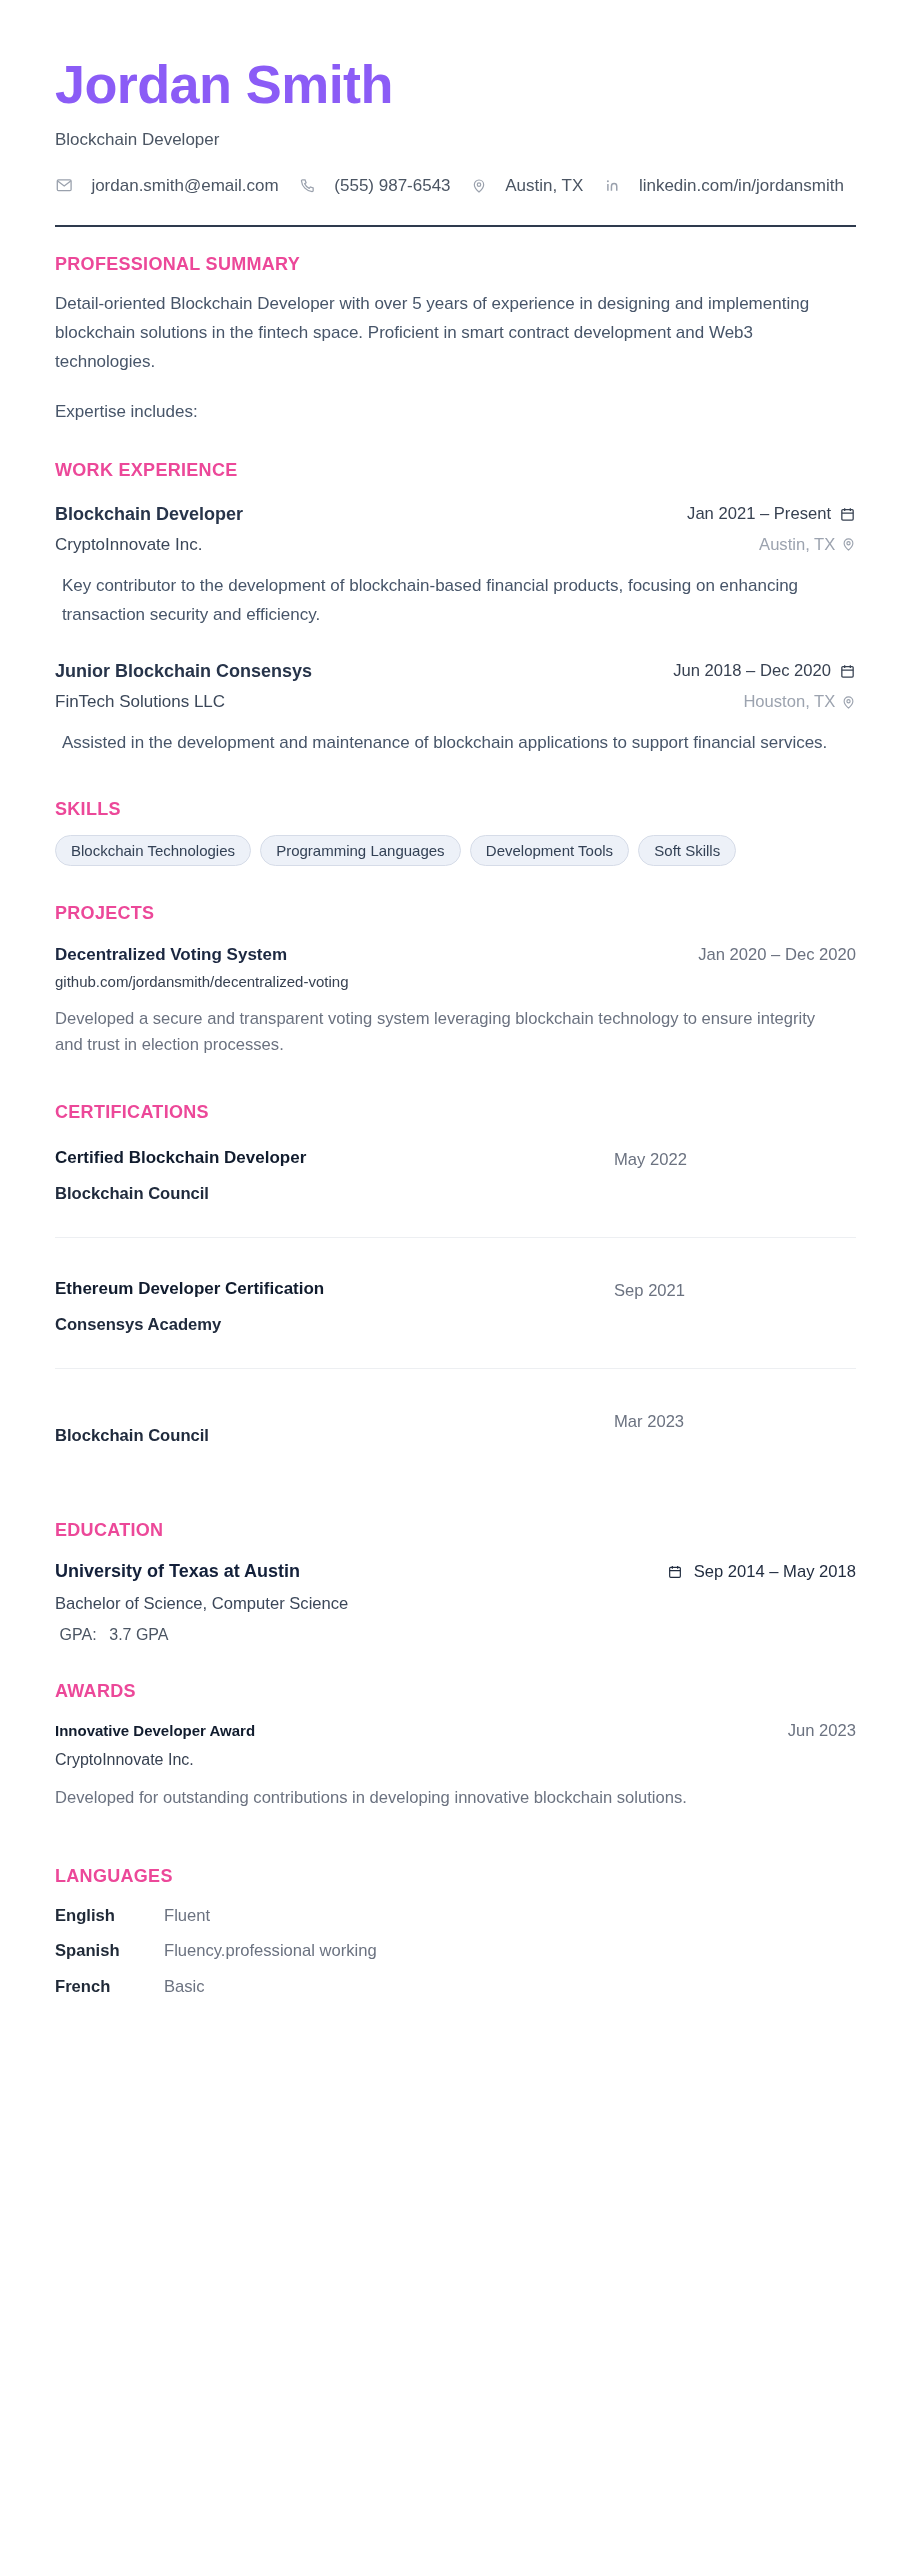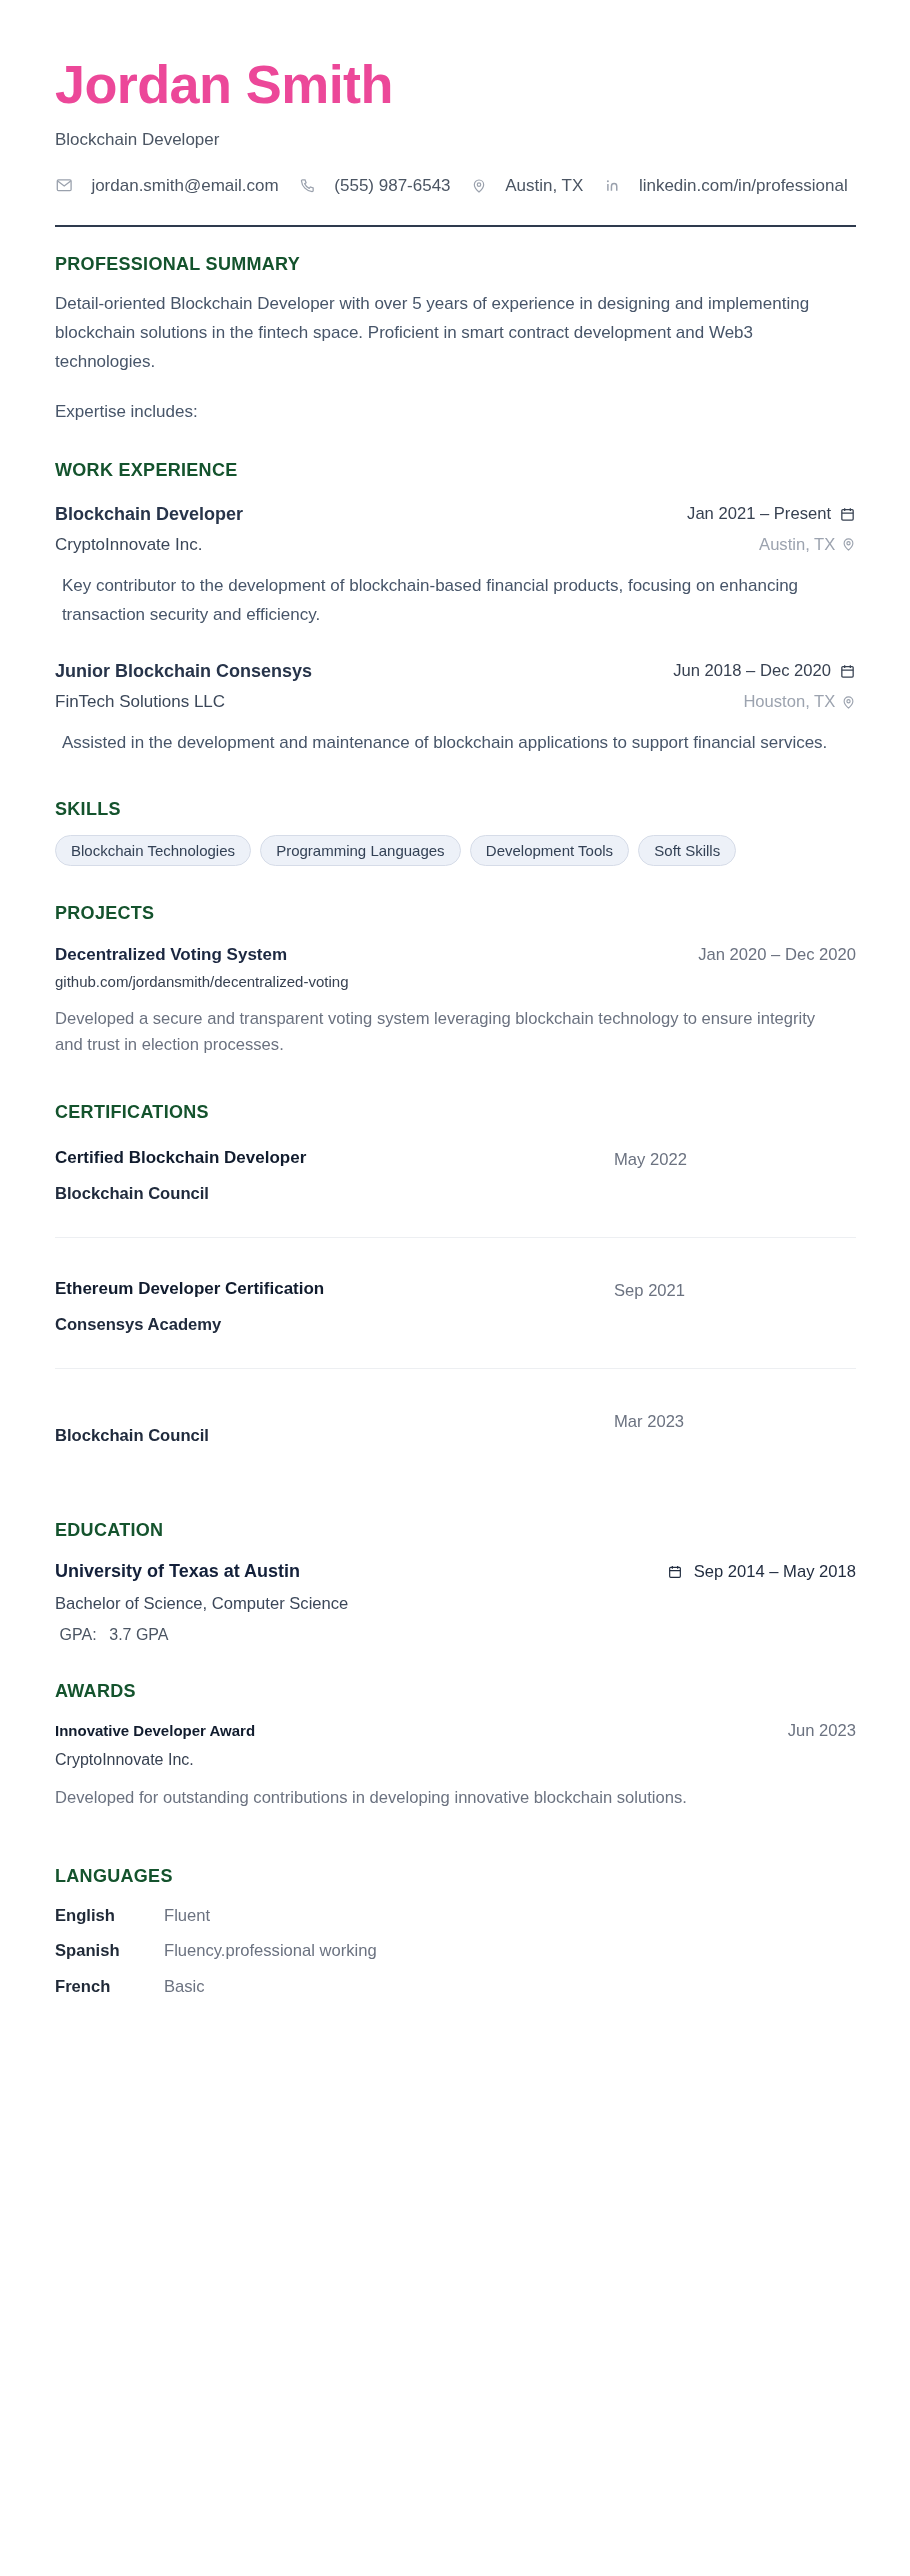--- a/index.html
+++ b/index.html
@@ -2,29 +2,29 @@
 <html style="font-size:9.2px"><head>
 <meta charset="utf-8">
 <style>
   * { margin:0; padding:0; box-sizing:border-box; }
   html,body { background:#fff; }
   body { font-family:"Liberation Sans","DejaVu Sans",sans-serif; color:#27344a; }
   .page { width:911px; height:2576px; background:#fff; overflow:hidden; }
   .inner { padding:56px 55px 0 55px; }
 
   
-  .name { font-size:54px; font-weight:700; letter-spacing:-0.6px; color:#ec4899; line-height:1.05; }
+  .name { font-size:54px; font-weight:700; letter-spacing:-0.6px; color:#8b5cf6; line-height:1.05; }
   .subtitle { margin-top:17px; font-size:17px; color:#4b5563; }
   .contact { margin-top:26px; display:flex; align-items:center; gap:20.6px; font-size:17px; color:#4b5563; }
   .citem { display:inline-flex; align-items:center; gap:18px; white-space:nowrap; }
   .icon { color:#9aa1ad; display:inline-flex; flex:0 0 auto; }
   .rule { margin-top:29px; border:none; border-top:2.9px solid #2e3a4d; }
 
   
-  .sec-title { font-size:18px; font-weight:600; letter-spacing:0.3px; color:#14532d; }
+  .sec-title { font-size:18px; font-weight:600; letter-spacing:0.3px; color:#ec4899; }
   .sec-summary { margin-top:27.5px; }
   .sec-work { margin-top:34px; }
   .sec-skills { margin-top:42px; }
   .sec-projects { margin-top:37px; }
   .sec-certs { margin-top:44px; }
   .sec-edu { margin-top:41px; }
   .sec-awards { margin-top:37px; }
   .sec-langs { margin-top:55px; }
 
   .body-text { font-size:17px; line-height:29px; color:#475569; }
@@ -120,21 +120,21 @@
         <span>Austin, TX</span>
       </span>
       <span class="citem">
         <span class="icon">
           <svg width="17" height="17" viewBox="0 0 24 24" fill="none" stroke="currentColor" stroke-width="2.1">
               <circle cx="5.5" cy="6" r="1.4" fill="currentColor" stroke="none"></circle>
               <path d="M5.5 10v9.5"></path>
               <path d="M10.5 19.5V13c0-2.3 1.6-3.8 3.8-3.8s3.7 1.5 3.7 3.8v6.5"></path>
             </svg>
         </span>
-        <span>linkedin.com/in/professional</span>
+        <span>linkedin.com/in/jordansmith</span>
       </span>
     </div>
 
     <hr class="rule">
 
     <section class="sec-summary">
       <div class="sec-title">PROFESSIONAL SUMMARY</div>
       <p class="body-text summary-p">Detail-oriented Blockchain Developer with over 5 years of experience in designing and implementing blockchain solutions in the fintech space. Proficient in smart contract development and Web3 technologies.</p>
       <p class="body-text expertise">Expertise includes:</p>
     </section>

